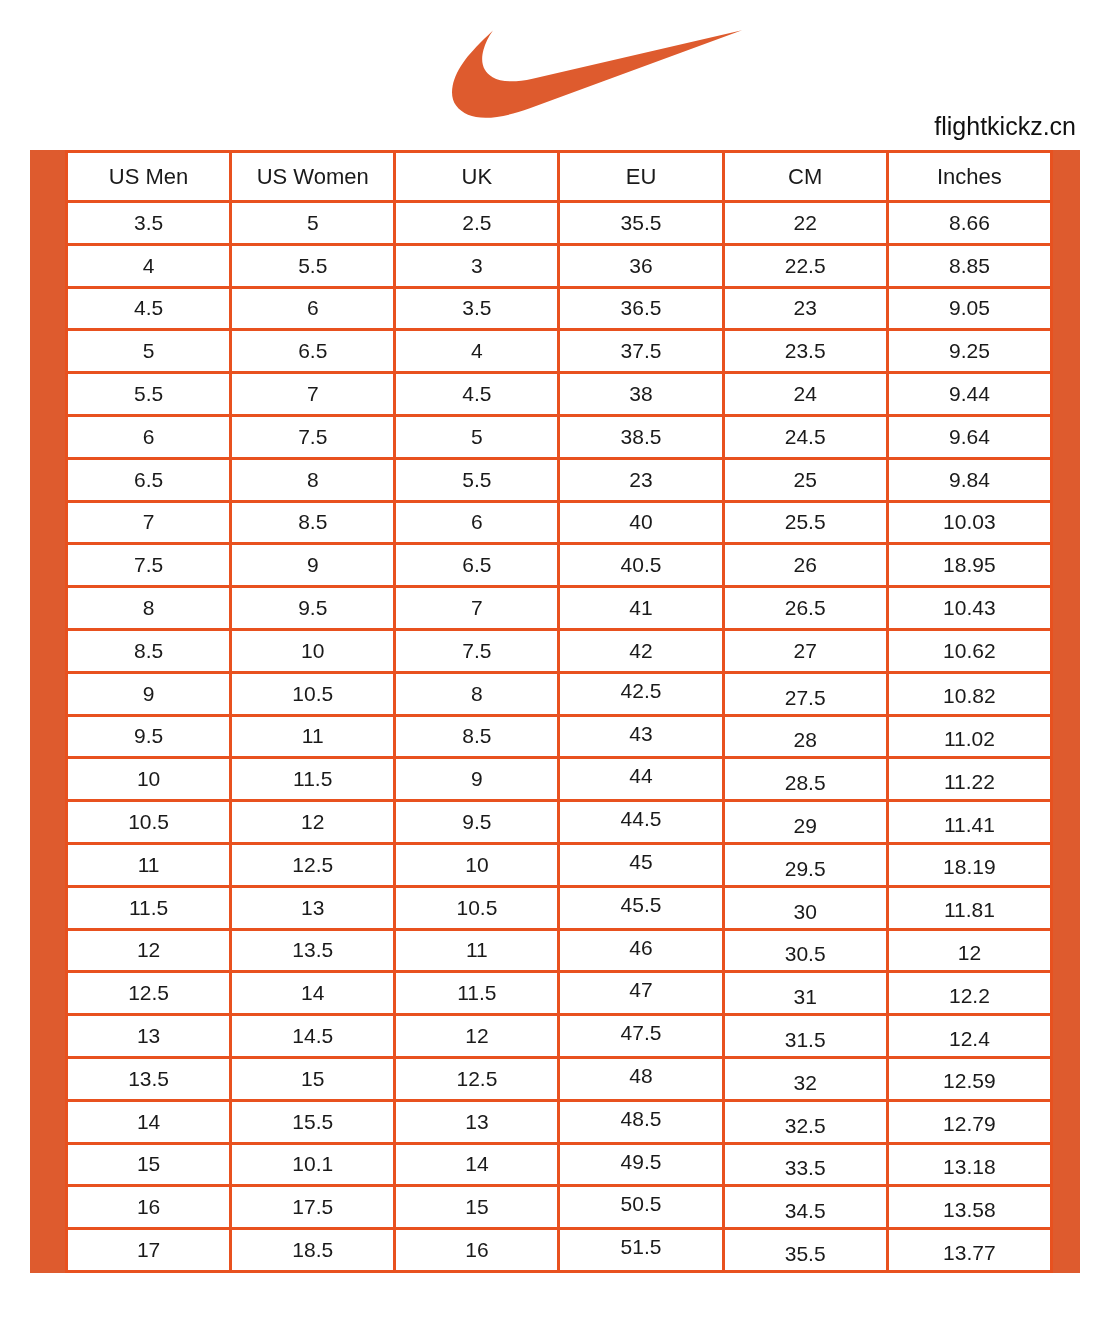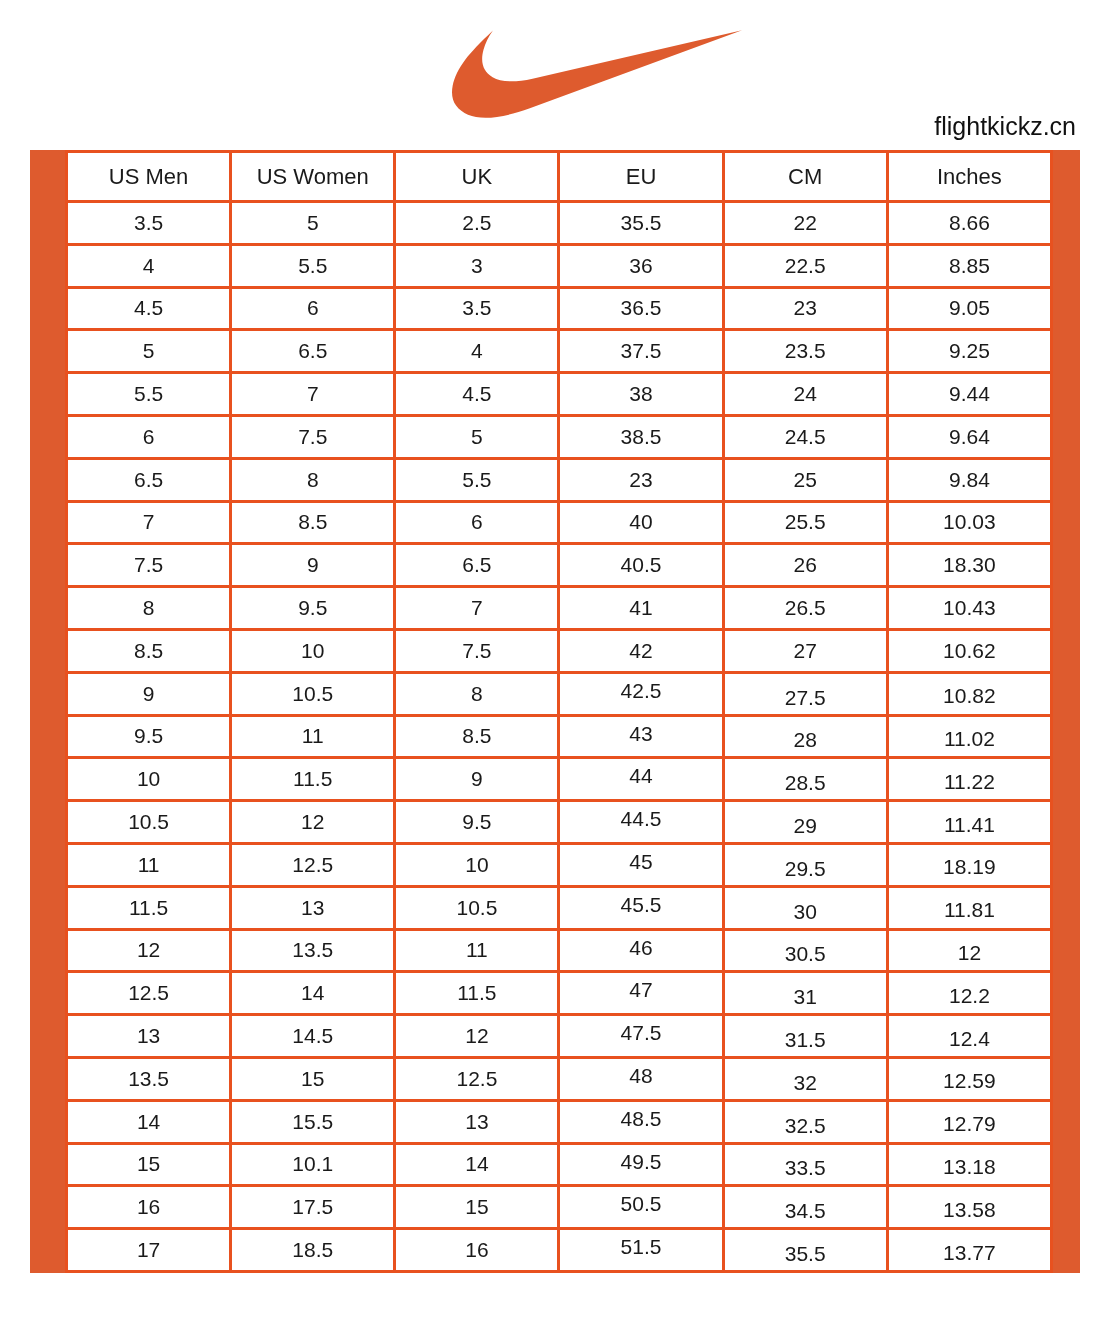--- a/index.html
+++ b/index.html
@@ -130,21 +130,21 @@
           <td>40</td>
           <td>25.5</td>
           <td>10.03</td>
         </tr>
         <tr>
           <td>7.5</td>
           <td>9</td>
           <td>6.5</td>
           <td>40.5</td>
           <td>26</td>
-          <td>18.30</td>
+          <td>18.95</td>
         </tr>
         <tr>
           <td>8</td>
           <td>9.5</td>
           <td>7</td>
           <td>41</td>
           <td>26.5</td>
           <td>10.43</td>
         </tr>
         <tr>

